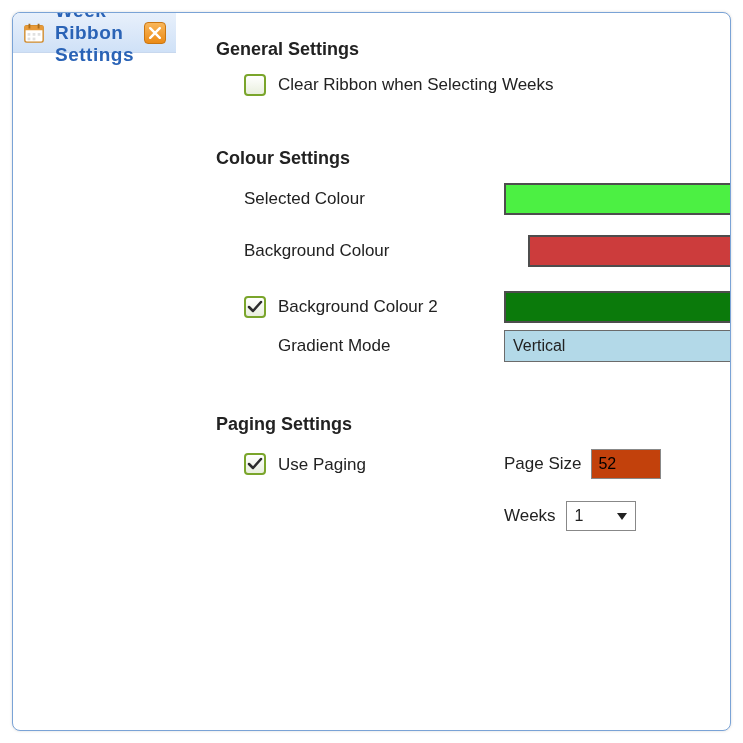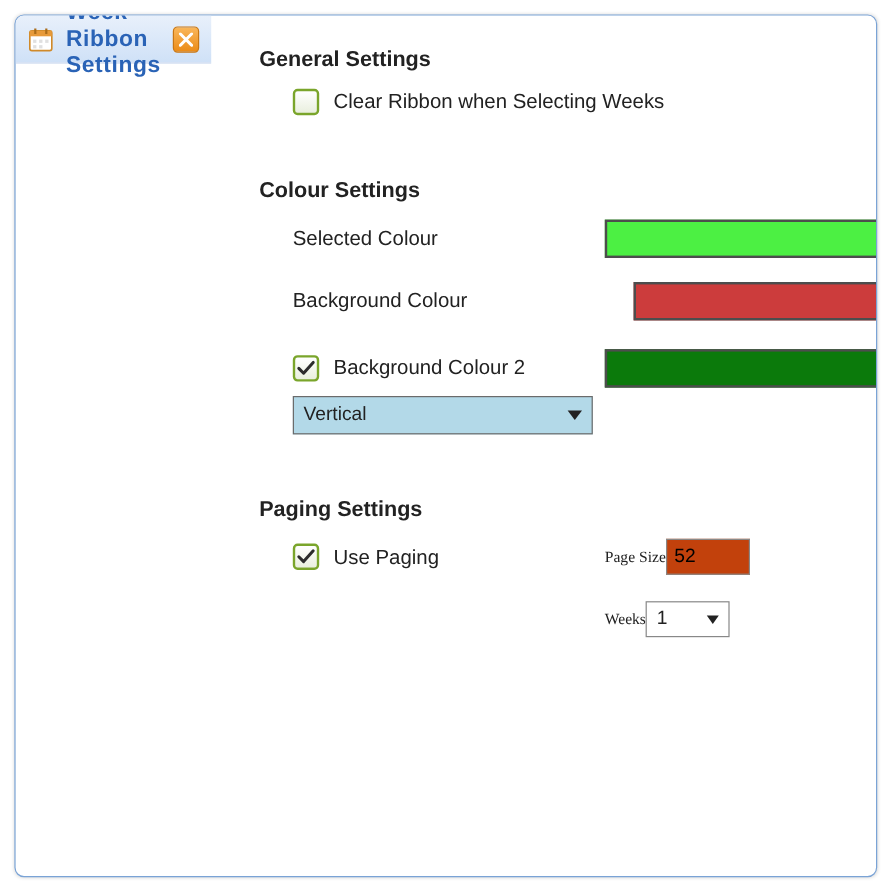--- a/index.html
+++ b/index.html
@@ -118,22 +118,22 @@
     border-top: 8px solid #222;
   }
   .textin {
     height: 30px;
     border: 1px solid #888;
     padding: 2px 6px;
     font-size: 16px;
     background:#c2410c;
   }
   .mini-label {
-    font-size: 13px;
-    font-family: Liberation Serif, serif;
+    font-size: 17px;
+    margin-right: 10px;
   }
   .gap-lg { height: 36px; }
   .footer {
     height: 54px;
     border-top: 1px solid #d7d7d7;
     background: linear-gradient(#fdfdfd,#eef1f4);
     display: flex;
     align-items: center;
     justify-content: flex-end;
     padding: 0 22px;
@@ -225,20 +225,21 @@
           <span class="checkbox checked" id="cb-bg2">
             <svg viewBox="0 0 16 16">
                 <path d="M2 8 L6 12 L14 3" stroke="#2c2c2c" stroke-width="2.5" fill="none" stroke-linecap="round" stroke-linejoin="round"></path>
               </svg>
           </span>
           <span>Background Colour 2</span>
         </span>
         <div class="swatch" id="sw-bg2" style="background: rgb(11, 122, 11);"></div>
       </div>
       <div class="row">
+        <span class="lbl" style="padding-left:34px;">Gradient Mode</span>
         <div class="select">
           <span>Vertical</span>
           <span class="arrow"></span>
         </div>
       </div>
     </div>
 
     <div class="gap-lg"></div>
 
     <div class="section-hdr">Paging Settings</div>

